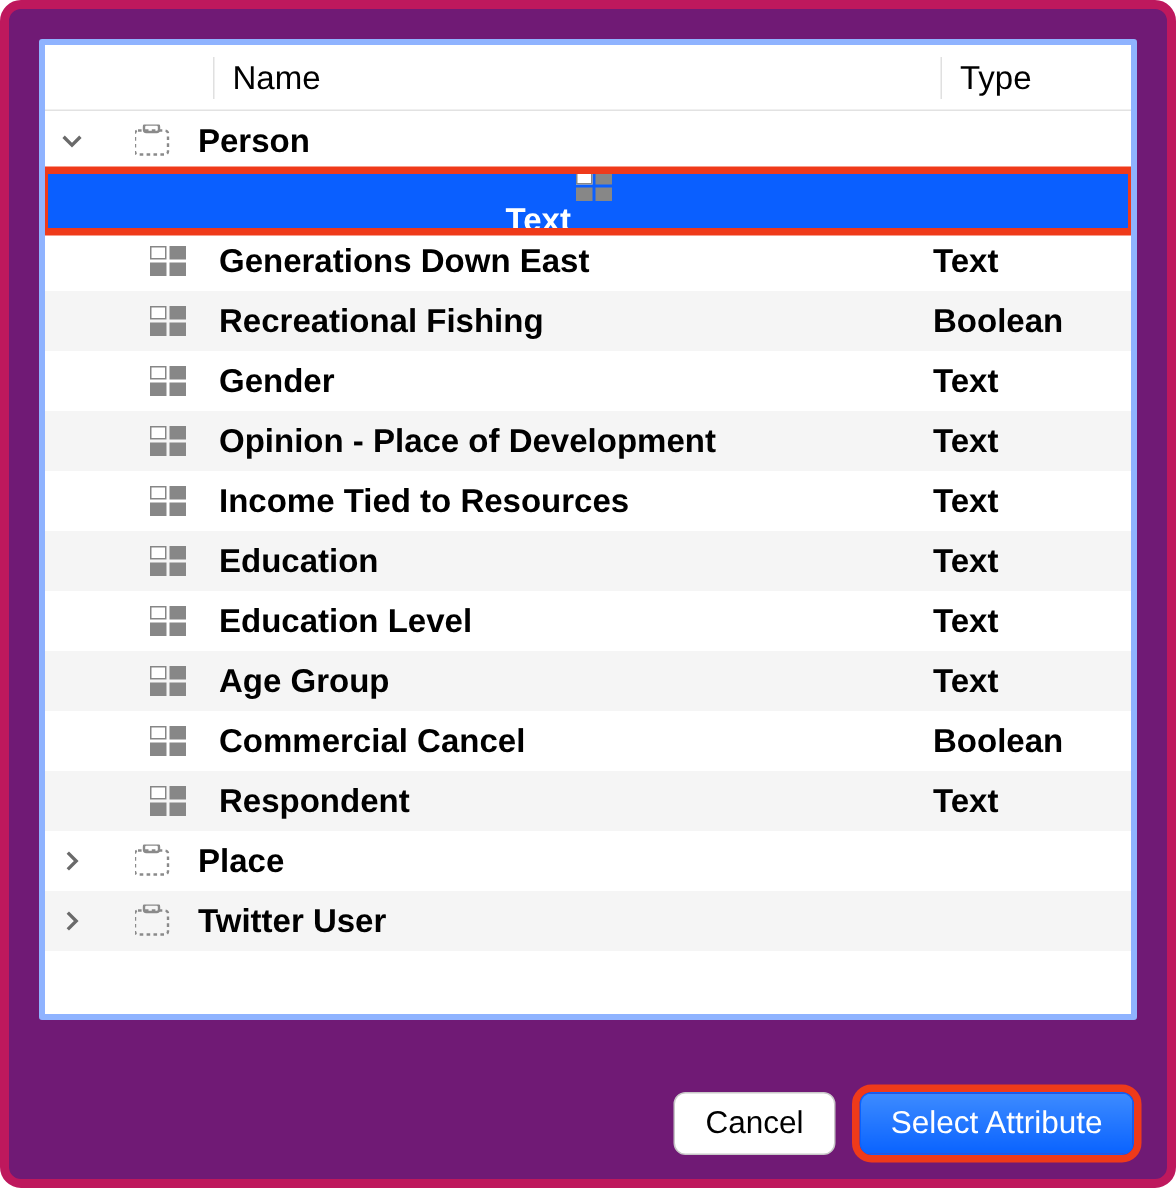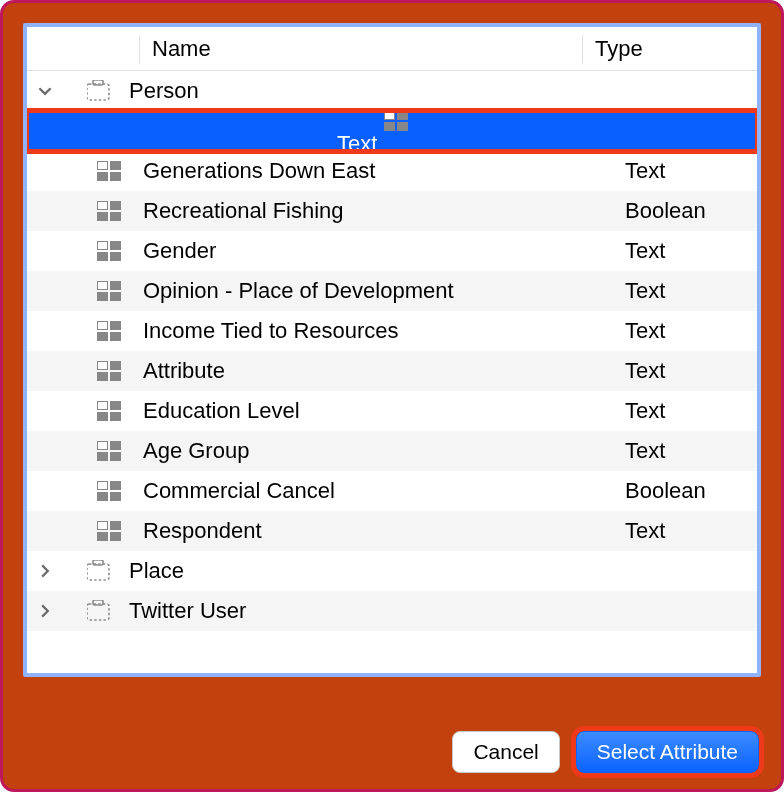--- a/index.html
+++ b/index.html
@@ -1,34 +1,34 @@
 <!DOCTYPE html>
 <html><head>
 <meta charset="utf-8">
 <style>
   * { box-sizing: border-box; margin: 0; padding: 0; }
   html, body { width: 784px; height: 792px; font-family: -apple-system, "Helvetica Neue", Arial, sans-serif; font-size: 22px; color: #000; background: #fff; }
   .dialog {
-    width: 784px; height: 792px; border: 3px solid #be185d; border-radius: 14px;
-    padding: 20px 20px 5px 20px; position: relative; background: #c2410c;
+    width: 784px; height: 792px; border: 6px solid #be185d; border-radius: 14px;
+    padding: 20px 20px 5px 20px; position: relative; background: #701a75;
   }
   .list-frame {
     border: 4px solid #8fb3ff; border-radius: 2px; height: 654px; overflow: hidden;
     background: #fff;
   }
   .header-row {
     display: flex; height: 44px; align-items: center; border-bottom: 1px solid #e2e2e2;
     font-weight: 400; color: #000; background: #fff;
   }
   .header-spacer { width: 112px; }
   .header-name { flex: 1; padding-left: 12px; border-left: 1px solid #e0e0e0; height: 28px; display: flex; align-items: center; }
-  .header-type { width: 175px; padding-left: 12px; border-left: 1px solid #e0e0e0; height: 28px; display: flex; align-items: center; }
+  .header-type { width: 127px; padding-left: 12px; border-left: 1px solid #e0e0e0; height: 28px; display: flex; align-items: center; }
   .tree { }
   .row {
-    display: flex; align-items: center; height: 40px; padding-left: 8px;
+    display: flex; align-items: center; height: 40px; padding-left: 8px; font-weight: bold;
   }
   .row.alt { background: #f5f5f5; }
   .row.selected { background: #0a5fff; color: #fff; flex-direction: column; }
   .row.highlighted { outline: 5px solid #ef3a1a; outline-offset: -2px; position: relative; z-index: 2; }
   .disclosure {
     width: 20px; height: 20px; display: flex; align-items: center; justify-content: center;
     margin-right: 4px; color: #5c5c5c;
   }
   .disclosure svg { width: 14px; height: 14px; }
   .indent-cat { width: 28px; }
@@ -163,21 +163,21 @@
           <div class="type-cell">Text</div>
         </div>
         <div class="row alt">
           <div class="indent-attr"></div>
           <div class="attr-icon">
             <div class="cell light"></div>
             <div class="cell"></div>
             <div class="cell"></div>
             <div class="cell"></div>
           </div>
-          <div class="name-cell">Attribute</div>
+          <div class="name-cell">Education</div>
           <div class="type-cell">Text</div>
         </div>
         <div class="row">
           <div class="indent-attr"></div>
           <div class="attr-icon">
             <div class="cell light"></div>
             <div class="cell"></div>
             <div class="cell"></div>
             <div class="cell"></div>
           </div>

